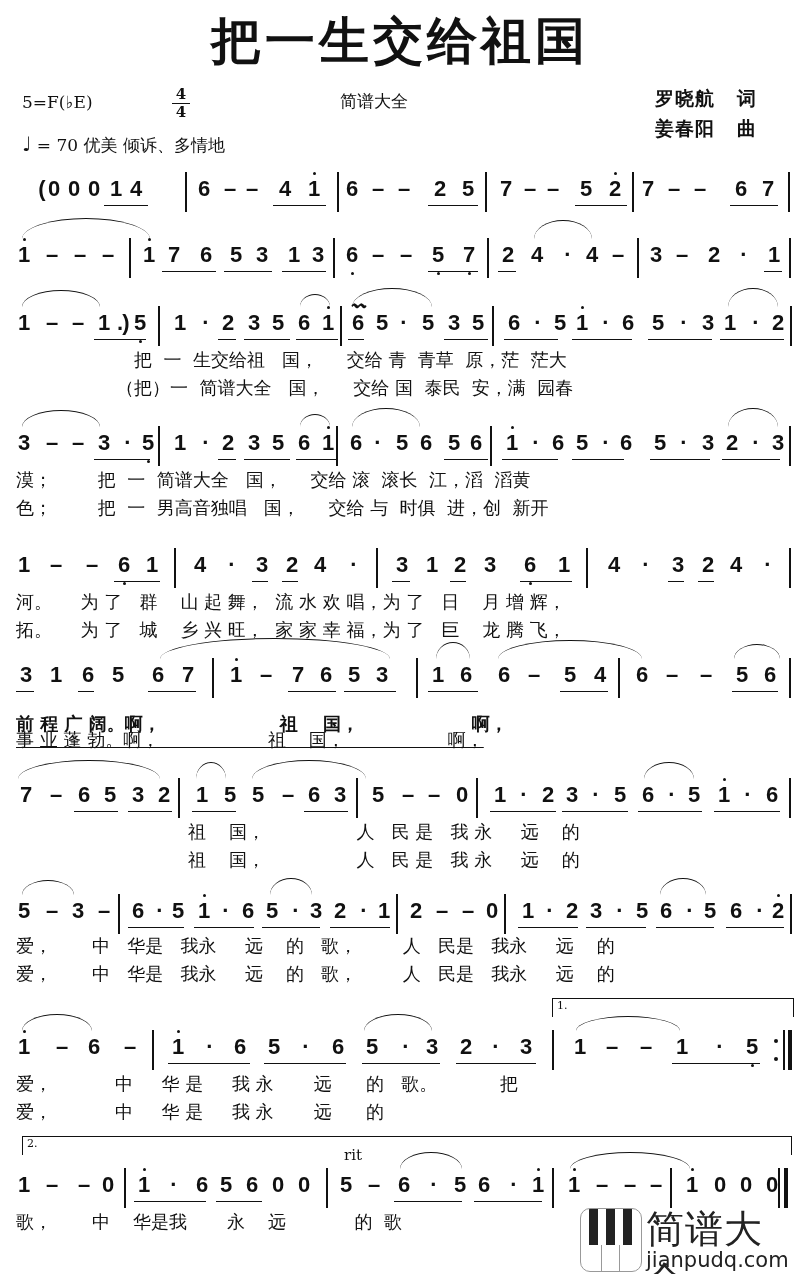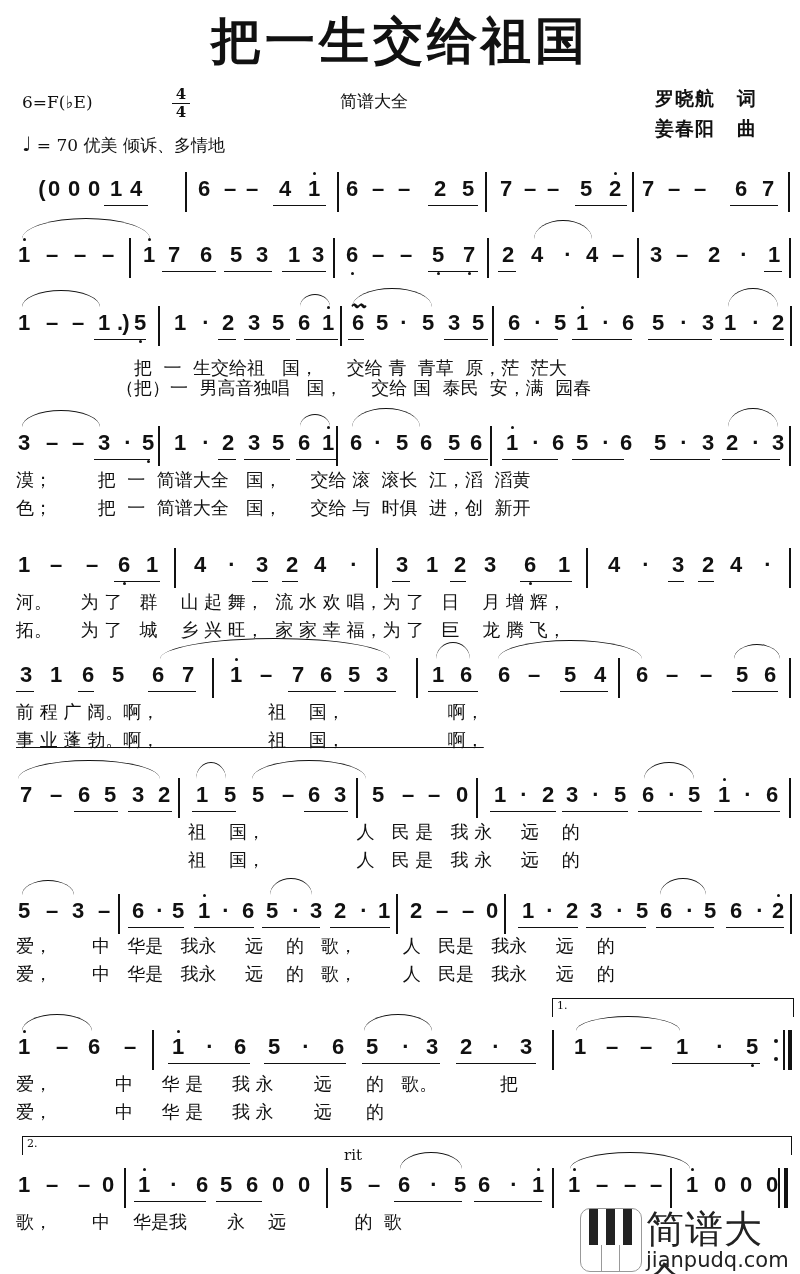--- a/index.html
+++ b/index.html
@@ -38,21 +38,21 @@
   .logo .key-black { position:absolute; top:0; width:9px; height:36px; background:#222; }
   .logo .key-line { position:absolute; top:36px; width:1px; height:26px; background:#999; }
   .logo .brand { position:absolute; left:66px; top:-4px; font-family:"DejaVu Sans", sans-serif; font-size:38px; color:#222; letter-spacing:1px; }
   .logo .url { position:absolute; left:66px; top:40px; font-family:"DejaVu Sans", sans-serif; font-size:21px; color:#222; }
 </style>
 </head>
 <body>
 
 <div class="title">把一生交给祖国</div>
 
-<div class="meta key">6=F(♭E)</div>
+<div class="meta key">5=F(♭E)</div>
 <div class="timesig">
   <div class="num">4</div>
   <div class="den">4</div>
 </div>
 <div class="meta tempo">
   <span class="note-glyph">♩</span>
   <span>= 70  优美  倾诉、多情地</span>
 </div>
 <div class="meta subtitle">简谱大全</div>
 <div class="credit" style="top:86px;">
@@ -515,33 +515,33 @@
         <div class="slur" style="left: 570px; width: 120px; top: -16px; height: 16px;"></div>
         <div class="volta closed" style="left: 22px; width: 764px; top: -32px;">2.</div>
         <span class="rit" style="left: 344px; top: -22px;">rit</span>
         <div class="bar" style="left: 778px;"></div>
         <div class="endbar" style="left: 784px; top: 0px;"></div>
       </div>
     </div>
   </div>
 <div id="lyrics">
     <div class="lyrics" style="top: 348px;">
-      <div class="ln" style="left: 134px; top: 8px; text-align: center;">把  一  生交给祖   国，     交给 青  青草  原，茫  茫大</div>
-      <div class="ln" style="left: 116px; top: 28px;">（把）一  男高音独唱   国，     交给 国  泰民  安，满  园春</div>
+      <div class="ln" style="left: 134px; top: 0px; text-align: center;">把  一  生交给祖   国，     交给 青  青草  原，茫  茫大</div>
+      <div class="ln" style="left: 116px; top: 28px;">（把）一  简谱大全   国，     交给 国  泰民  安，满  园春</div>
     </div>
     <div class="lyrics" style="top: 468px;">
       <div class="ln" style="left: 16px; top: 0px;">漠；        把  一  简谱大全   国，     交给 滚  滚长  江，滔  滔黄</div>
-      <div class="ln" style="left: 16px; top: 28px;">色；        把  一  简谱大全   国，     交给 与  时俱  进，创  新开</div>
+      <div class="ln" style="left: 16px; top: 28px;">色；        把  一  男高音独唱   国，     交给 与  时俱  进，创  新开</div>
     </div>
     <div class="lyrics" style="top: 590px;">
       <div class="ln" style="left: 16px; top: 0px;">河。     为 了   群    山 起 舞，  流 水 欢 唱，为 了   日    月 增 辉，</div>
       <div class="ln" style="left: 16px; top: 28px;">拓。     为 了   城    乡 兴 旺，  家 家 幸 福，为 了   巨    龙 腾 飞，</div>
     </div>
     <div class="lyrics" style="top: 700px;">
-      <div class="ln" style="left: 16px; top: 0px;">前 程 广 阔。啊，                   祖    国，                  啊，</div>
+      <div class="ln" style="left: 16px; top: 12px; font-weight: bold;">前 程 广 阔。啊，                   祖    国，                  啊，</div>
       <div class="ln" style="left: 16px; top: 28px; text-decoration: underline;">事 业 蓬 勃。啊，                   祖    国，                  啊，</div>
     </div>
     <div class="lyrics" style="top: 820px;">
       <div class="ln" style="left: 188px; top: 0px;">祖    国，                人   民 是   我 永     远    的</div>
       <div class="ln" style="left: 188px; top: 28px;">祖    国，                人   民 是   我 永     远    的</div>
     </div>
     <div class="lyrics" style="top: 934px;">
       <div class="ln" style="left: 16px; top: 0px;">爱，       中   华是   我永     远    的   歌，        人   民是   我永     远    的</div>
       <div class="ln" style="left: 16px; top: 28px;">爱，       中   华是   我永     远    的   歌，        人   民是   我永     远    的</div>
     </div>

